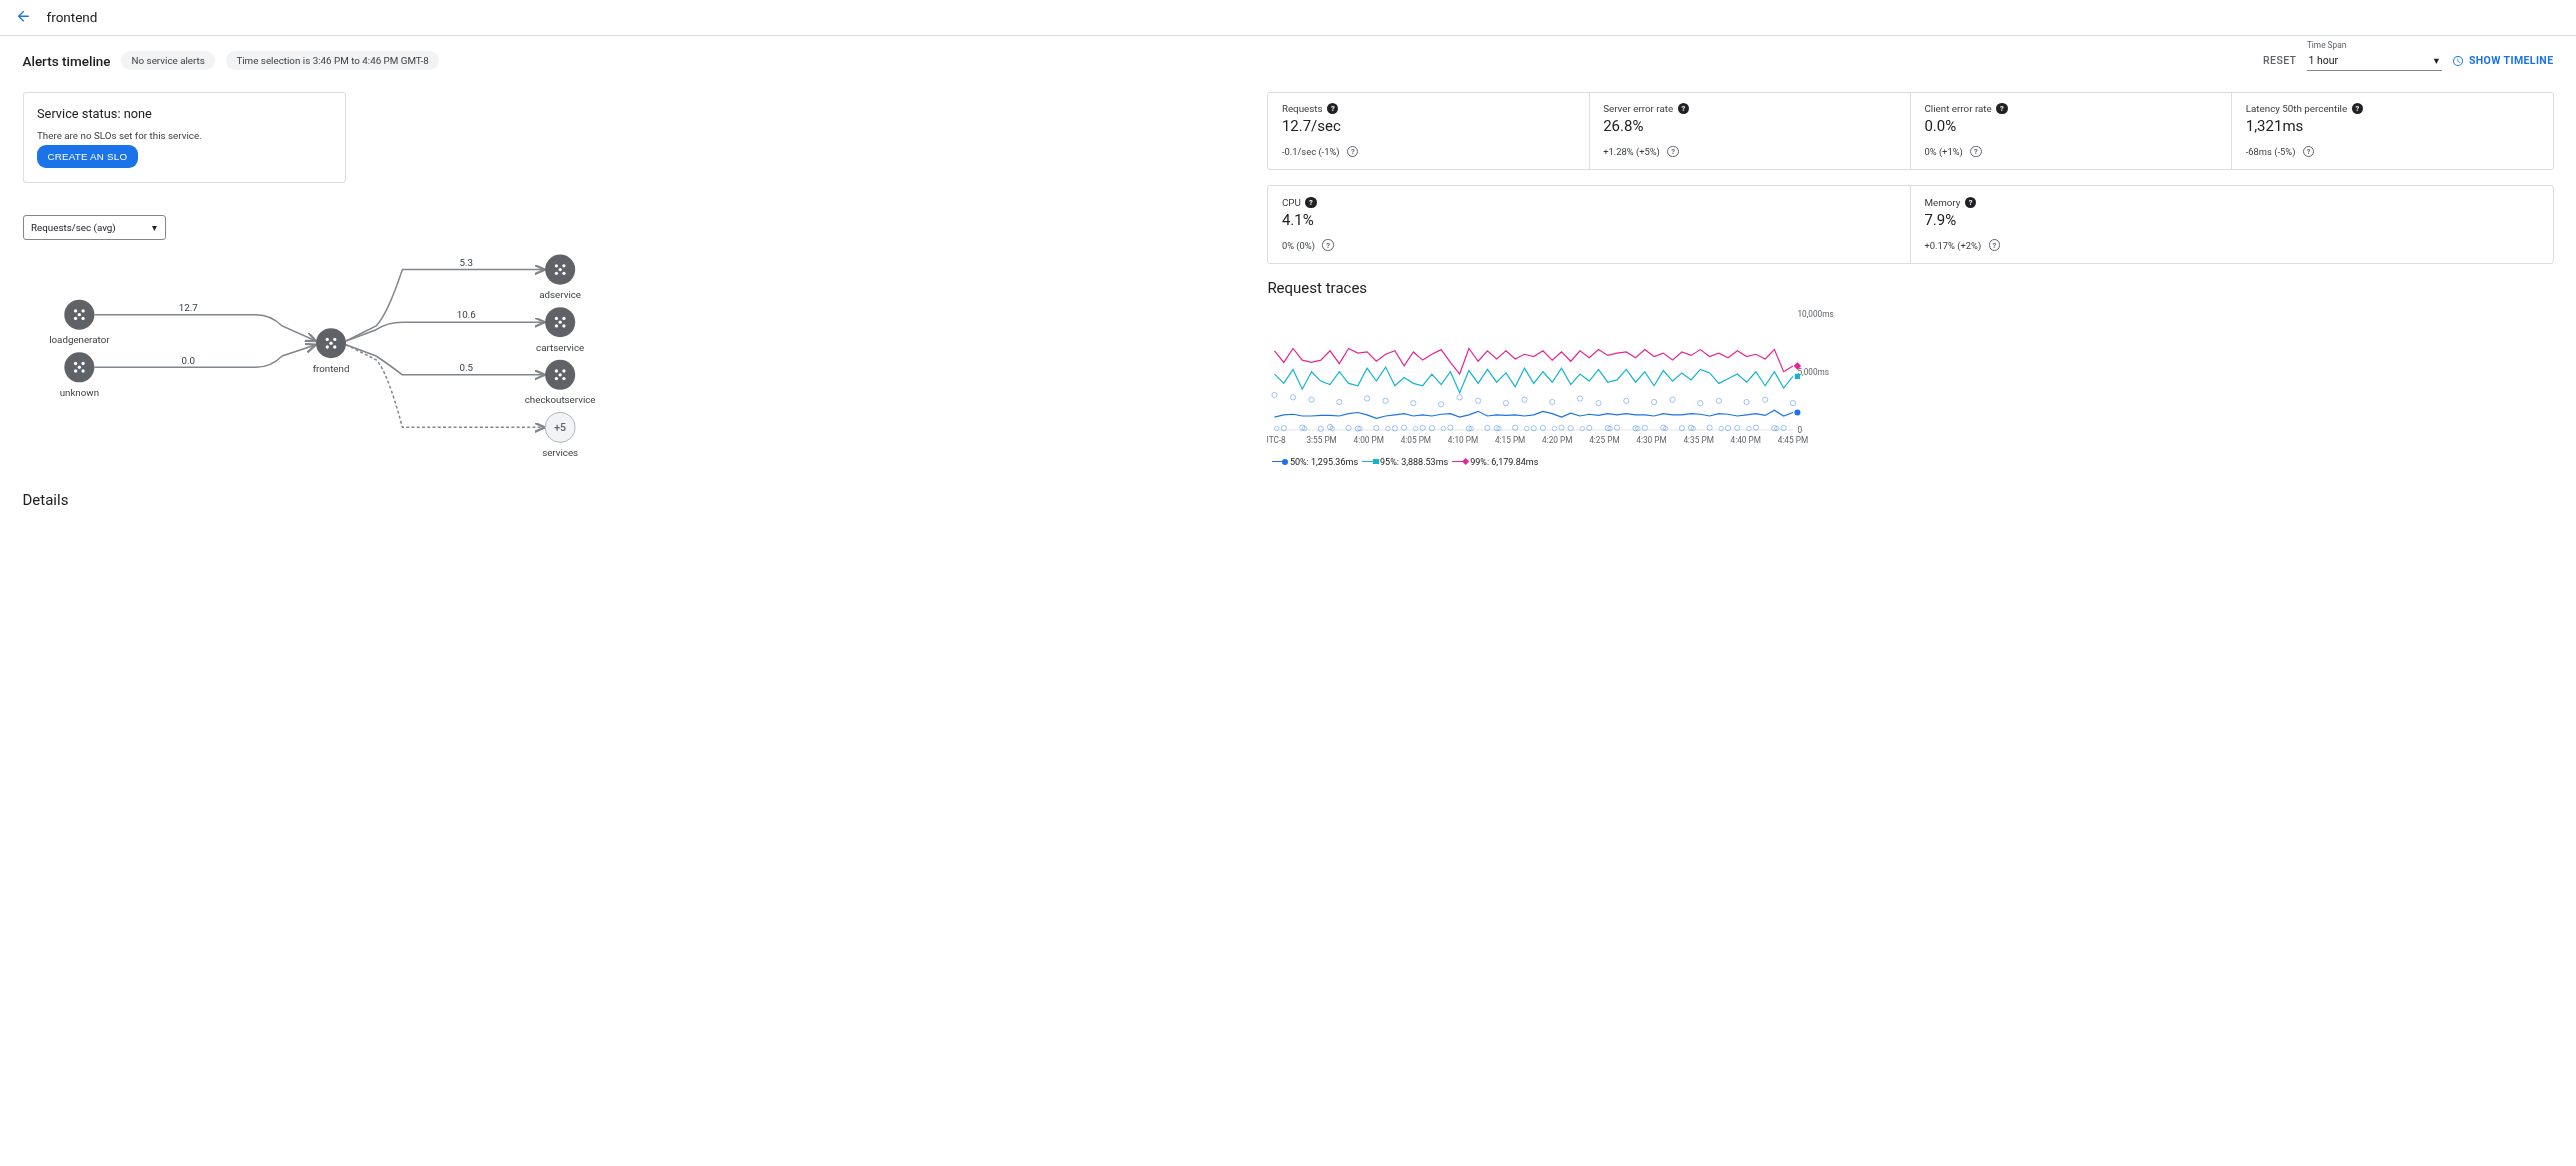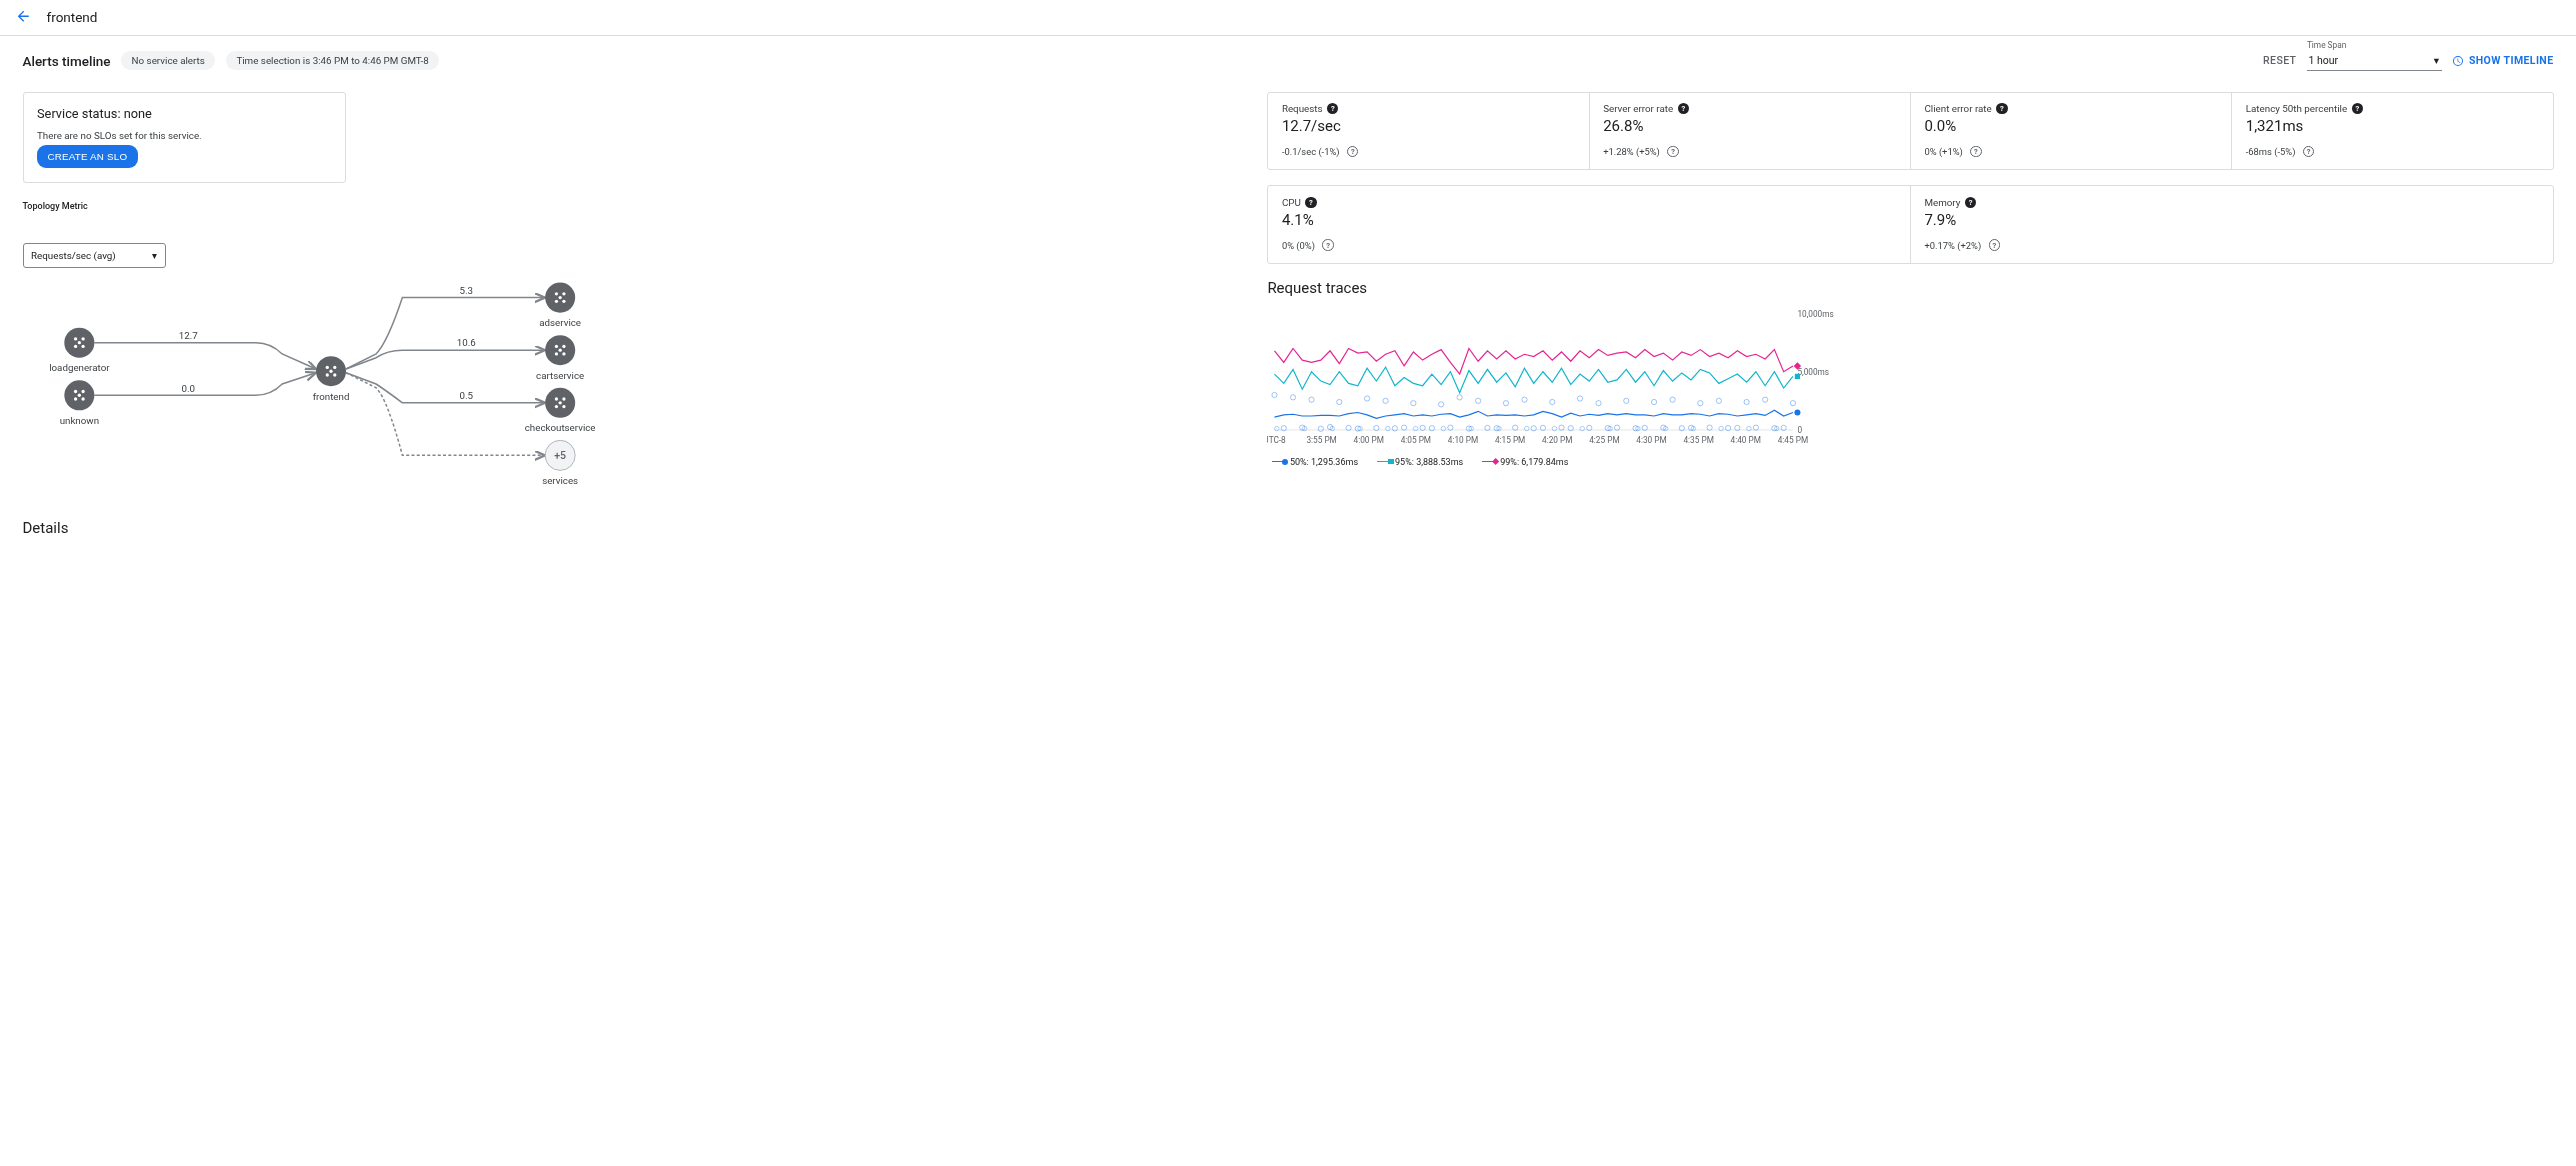--- a/index.html
+++ b/index.html
@@ -172,21 +172,21 @@
     display: flex;
     align-items: center;
     gap: 7.5px;
   }
   
   .request-traces-title { font-size: 15px; font-weight: 400; margin-bottom: 12px; }
   
   .chart-area { position: relative; }
   .chart-legend {
     display: flex;
-    gap: 19px;
+    gap: 4px;
     font-size: 9px;
     margin-top: 6px;
     padding-left: 4.5px;
     text-align: center;
   }
   .legend-item { display: flex; align-items: center; gap: 4.5px; }
   .legend-line { width: 13.5px; height: 1.5px; position: relative; }
   .legend-dot { width: 6px; height: 6px; border-radius: 50%; position: absolute; right: -3px; top: -2.3px; }
   .legend-sq { width: 5.3px; height: 5.3px; position: absolute; right: -3px; top: -2.3px; }
   .legend-dia { width: 5.3px; height: 5.3px; position: absolute; right: -3px; top: -2.3px; transform: rotate(45deg); }
@@ -230,21 +230,20 @@
   </div>
 
   <div class="columns">
     <div class="left-col">
       <div class="status-card">
         <div class="status-title">Service status: none</div>
         <div class="status-desc">There are no SLOs set for this service.</div>
         <button class="create-slo-btn">CREATE AN SLO</button>
       </div>
 
-      <div class="topo-label">Topology Metric</div>
       <div class="topo-select"><span>Requests/sec (avg)</span></div>
 
       <svg class="topology-svg" width="586" height="218" viewBox="0 0 780 290" style="font-size:14px">
         <defs>
           <marker id="arrow" markerWidth="8" markerHeight="8" refX="7" refY="3" orient="auto">
               <path d="M0,0 L7,3 L0,6" fill="none" stroke="#80868b" stroke-width="1.5"></path>
             </marker>
           <g id="svc-icon">
             <circle r="20" class="node-circle"></circle>
             <circle cx="-5" cy="-5" r="2.2" class="node-icon"></circle>

